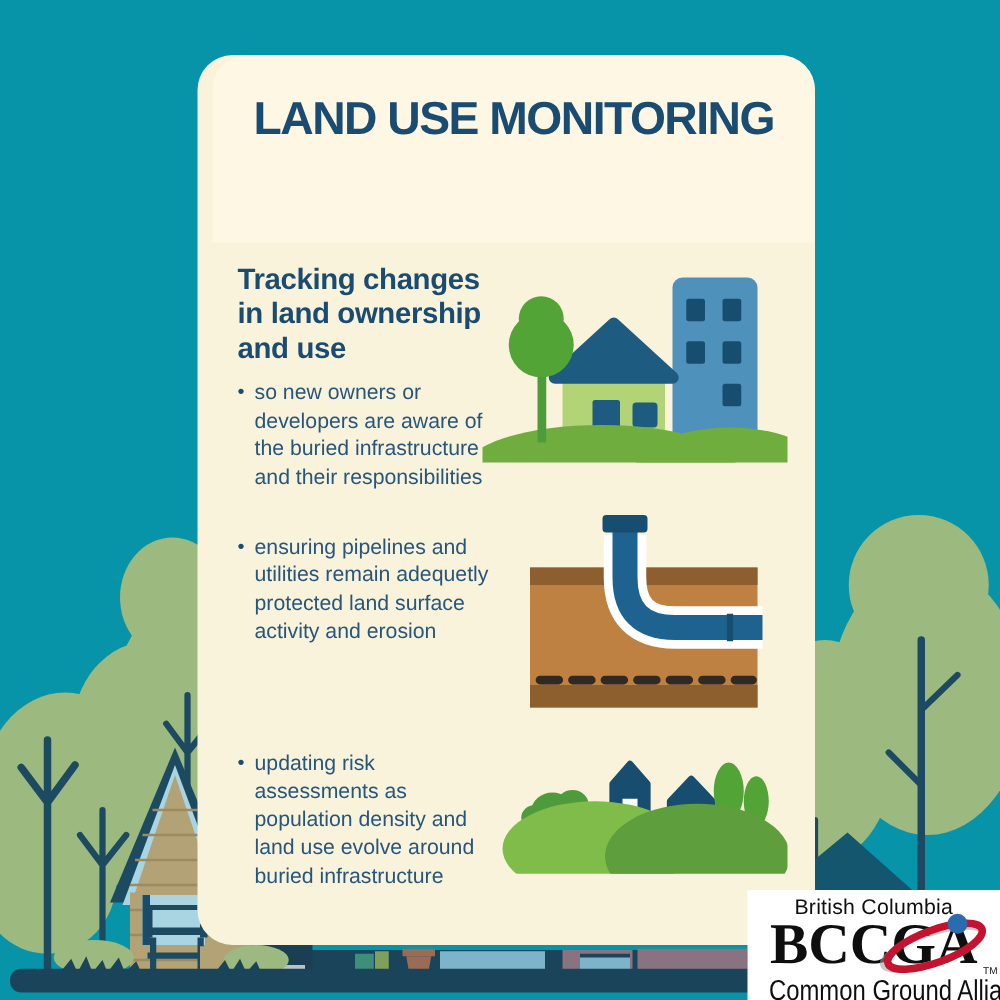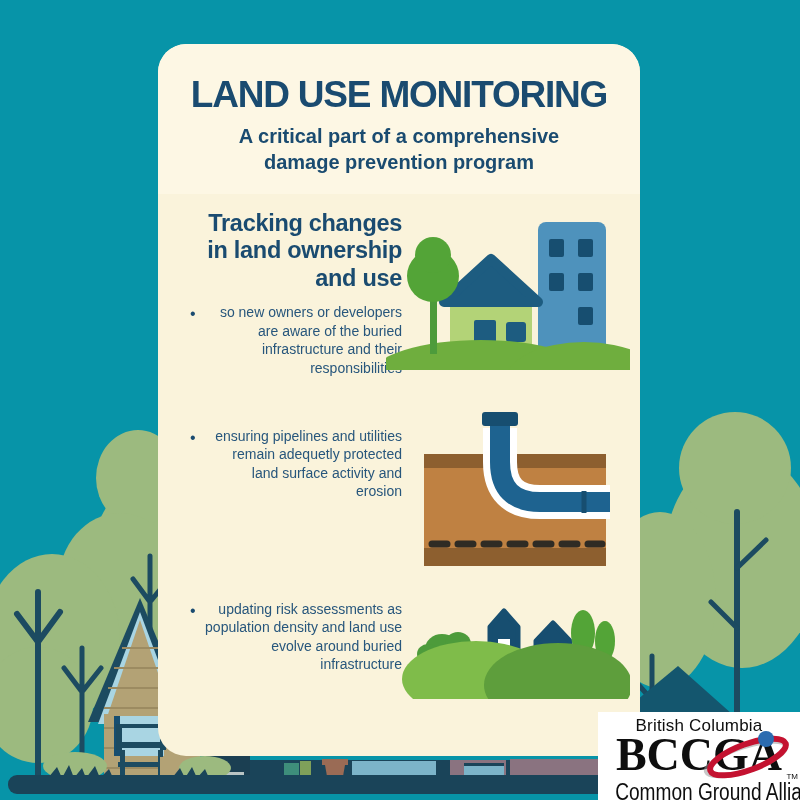--- a/index.html
+++ b/index.html
@@ -7,46 +7,46 @@
     width:800px;height:800px;overflow:hidden;position:relative;
     background:var(--teal);
     font-family:"Liberation Sans", sans-serif;
   }
   .stage{position:absolute;inset:0;width:800px;height:800px;}
   .bg-svg{position:absolute;left:0;top:0;z-index:0;}
 
   
   .card{
     position:absolute;left:158px;top:44px;width:482px;height:712px;
-    background:var(--cream);border-radius:28px;z-index:2;overflow:hidden;
+    background:var(--cream);border-radius:28px;z-index:2;overflow:hidden;padding-left:12px;
   }
   .card-header{
     background:var(--creamHeader);
     height:150px;text-align:center;
     border-top-left-radius:28px;border-top-right-radius:28px;
   }
   .poster-title{
     margin:0;padding-top:30px;
     font-size:37px;font-weight:bold;letter-spacing:-1.2px;
     color:var(--navy);
   }
   .poster-subtitle{
     margin:7px auto 0;max-width:340px;
     font-size:20px;font-weight:bold;line-height:1.3;
     color:var(--navy);
   }
-  .section-text{position:absolute;left:32px;width:212px;text-align:right;}
+  .section-text{position:absolute;left:32px;width:212px;}
   .section-heading{
     margin:0;font-size:23.5px;font-weight:bold;line-height:1.17;
     letter-spacing:-0.3px;color:var(--navy);
   }
   .bullet{display:flex;gap:8px;margin-top:11px;}
   .bullet-dot{color:var(--navy);font-size:16px;line-height:1.32;}
   .bullet-text{
-    font-size:14px;line-height:1.32;color:var(--textNavy);
+    font-size:17px;line-height:1.32;color:var(--textNavy);
   }
   .icon-wrap{position:absolute;}
   .s1-text{top:166px;}
   .s1-icon{left:228px;top:158px;}
   .s2-text{top:372px;}
   .s2-icon{left:254px;top:362px;}
   .s3-text{top:545px;}
   .s3-icon{left:240px;top:537px;}
 
   
@@ -157,21 +157,20 @@
       <path class="f-ground" d="M48 778 l9-11 5 11 7-13 5 13 8-10 4 10 9-12 5 12 9-9 4 9 z"></path>
       <path class="f-ground" d="M172 778 l8-10 5 10 7-11 5 11 8-9 4 9 z"></path>
       <rect class="f-ground" x="8" y="775" width="792" height="19" rx="9"></rect>
     </g>
   </svg>
 
   <div class="card">
 
     <div class="card-header">
       <h1 class="poster-title">LAND USE MONITORING</h1>
-      <div class="poster-subtitle">A critical part of a comprehensive damage prevention program</div>
     </div>
 
     <div class="section-text s1-text">
       <h2 class="section-heading">Tracking changes in land ownership and use</h2>
       <div class="bullet">
         <span class="bullet-dot">•</span>
         <span class="bullet-text">so new owners or developers are aware of the buried infrastructure and their responsibilities</span>
       </div>
     </div>
     <div class="icon-wrap s1-icon">

